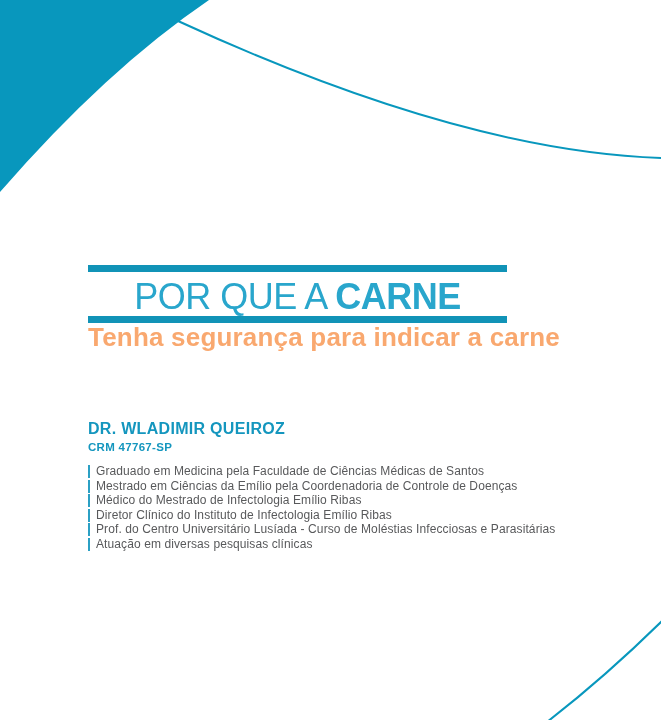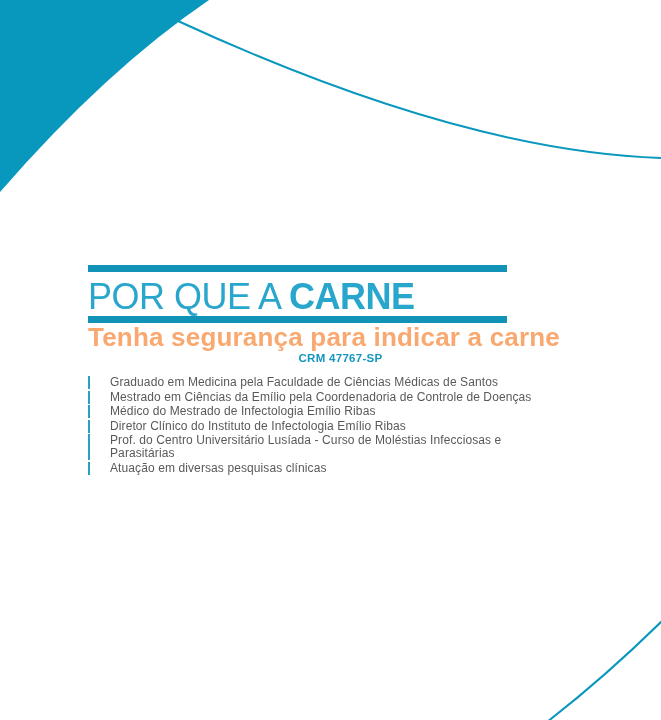--- a/index.html
+++ b/index.html
@@ -20,46 +20,46 @@
   }
   svg.decor{position:absolute;inset:0;width:661px;height:720px;display:block;}
   .swoosh{fill:var(--teal-fill);}
   .sweep{fill:none;stroke:var(--teal-fill);stroke-width:2;}
 
   .content{position:absolute;left:88px;top:265px;width:505px;}
   .rule{width:419px;height:7px;background:var(--rule);}
   .page-title{
     margin:6px 0 0;width:419px;
     font-size:36px;line-height:38px;letter-spacing:-0.5px;
-    font-weight:400;color:var(--title);
+    font-weight:400;color:var(--title);text-align:center;
   }
   .page-title .seg-bold{font-weight:700;}
   .rule.bottom{margin-top:0;}
   .subtitle{
     margin:3px 0 0;
     font-size:26px;line-height:23px;font-weight:700;
     letter-spacing:0.2px;color:var(--subtitle-orange);
   }
   .author-name{
     margin-top:70px;
     font-size:16px;line-height:19px;font-weight:700;
     letter-spacing:0.3px;color:var(--author-teal);
   }
   .author-crm{
     margin-top:3px;
     font-size:11.5px;line-height:13px;font-weight:700;
-    letter-spacing:0.3px;color:var(--author-teal);text-align:center;
+    letter-spacing:0.3px;color:var(--author-teal);
   }
   .credentials{
     margin:11px 0 0;padding:0;list-style:none;width:480px;
   }
   .credentials li{
     font-size:12px;line-height:13px;color:var(--body-gray);
     border-left:2px solid var(--credential-bar);
-    padding-left:20px;margin-bottom:1.5px;
+    padding-left:6px;margin-bottom:1.5px;
     letter-spacing:0.1px;
   }
 </style>
 </head>
 <body>
 
 <svg class="decor" viewBox="0 0 661 720" xmlns="http://www.w3.org/2000/svg" aria-hidden="true">
   <path class="swoosh" d="M0,0 L209,0 Q106,70 0,192 Z"></path>
   <path class="sweep" d="M178,21 Q460,151 661,158"></path>
   <path class="sweep" d="M547,722 Q605,677 662,621"></path>
@@ -72,20 +72,21 @@
   <h1 class="page-title">
     <div class="title-line"><span class="seg-light">POR QUE A </span><span class="seg-bold">CARNE</span></div>
   </h1>
 
   <div class="rule bottom"></div>
 
   <p class="subtitle">
     <span class="subtitle-line">Tenha segurança para indicar a carne</span><br>
   </p>
 
+  <div class="author-name">DR. WLADIMIR QUEIROZ</div>
   <div class="author-crm">CRM 47767-SP</div>
 
   <ul class="credentials">
     <li>Graduado em Medicina pela Faculdade de Ciências Médicas de Santos</li>
     <li>Mestrado em Ciências da Emílio pela Coordenadoria de Controle de Doenças</li>
     <li>Médico do Mestrado de Infectologia Emílio Ribas</li>
     <li>Diretor Clínico do Instituto de Infectologia Emílio Ribas</li>
     <li>Prof. do Centro Universitário Lusíada - Curso de Moléstias Infecciosas e Parasitárias</li>
     <li>Atuação em diversas pesquisas clínicas</li>
   </ul>

